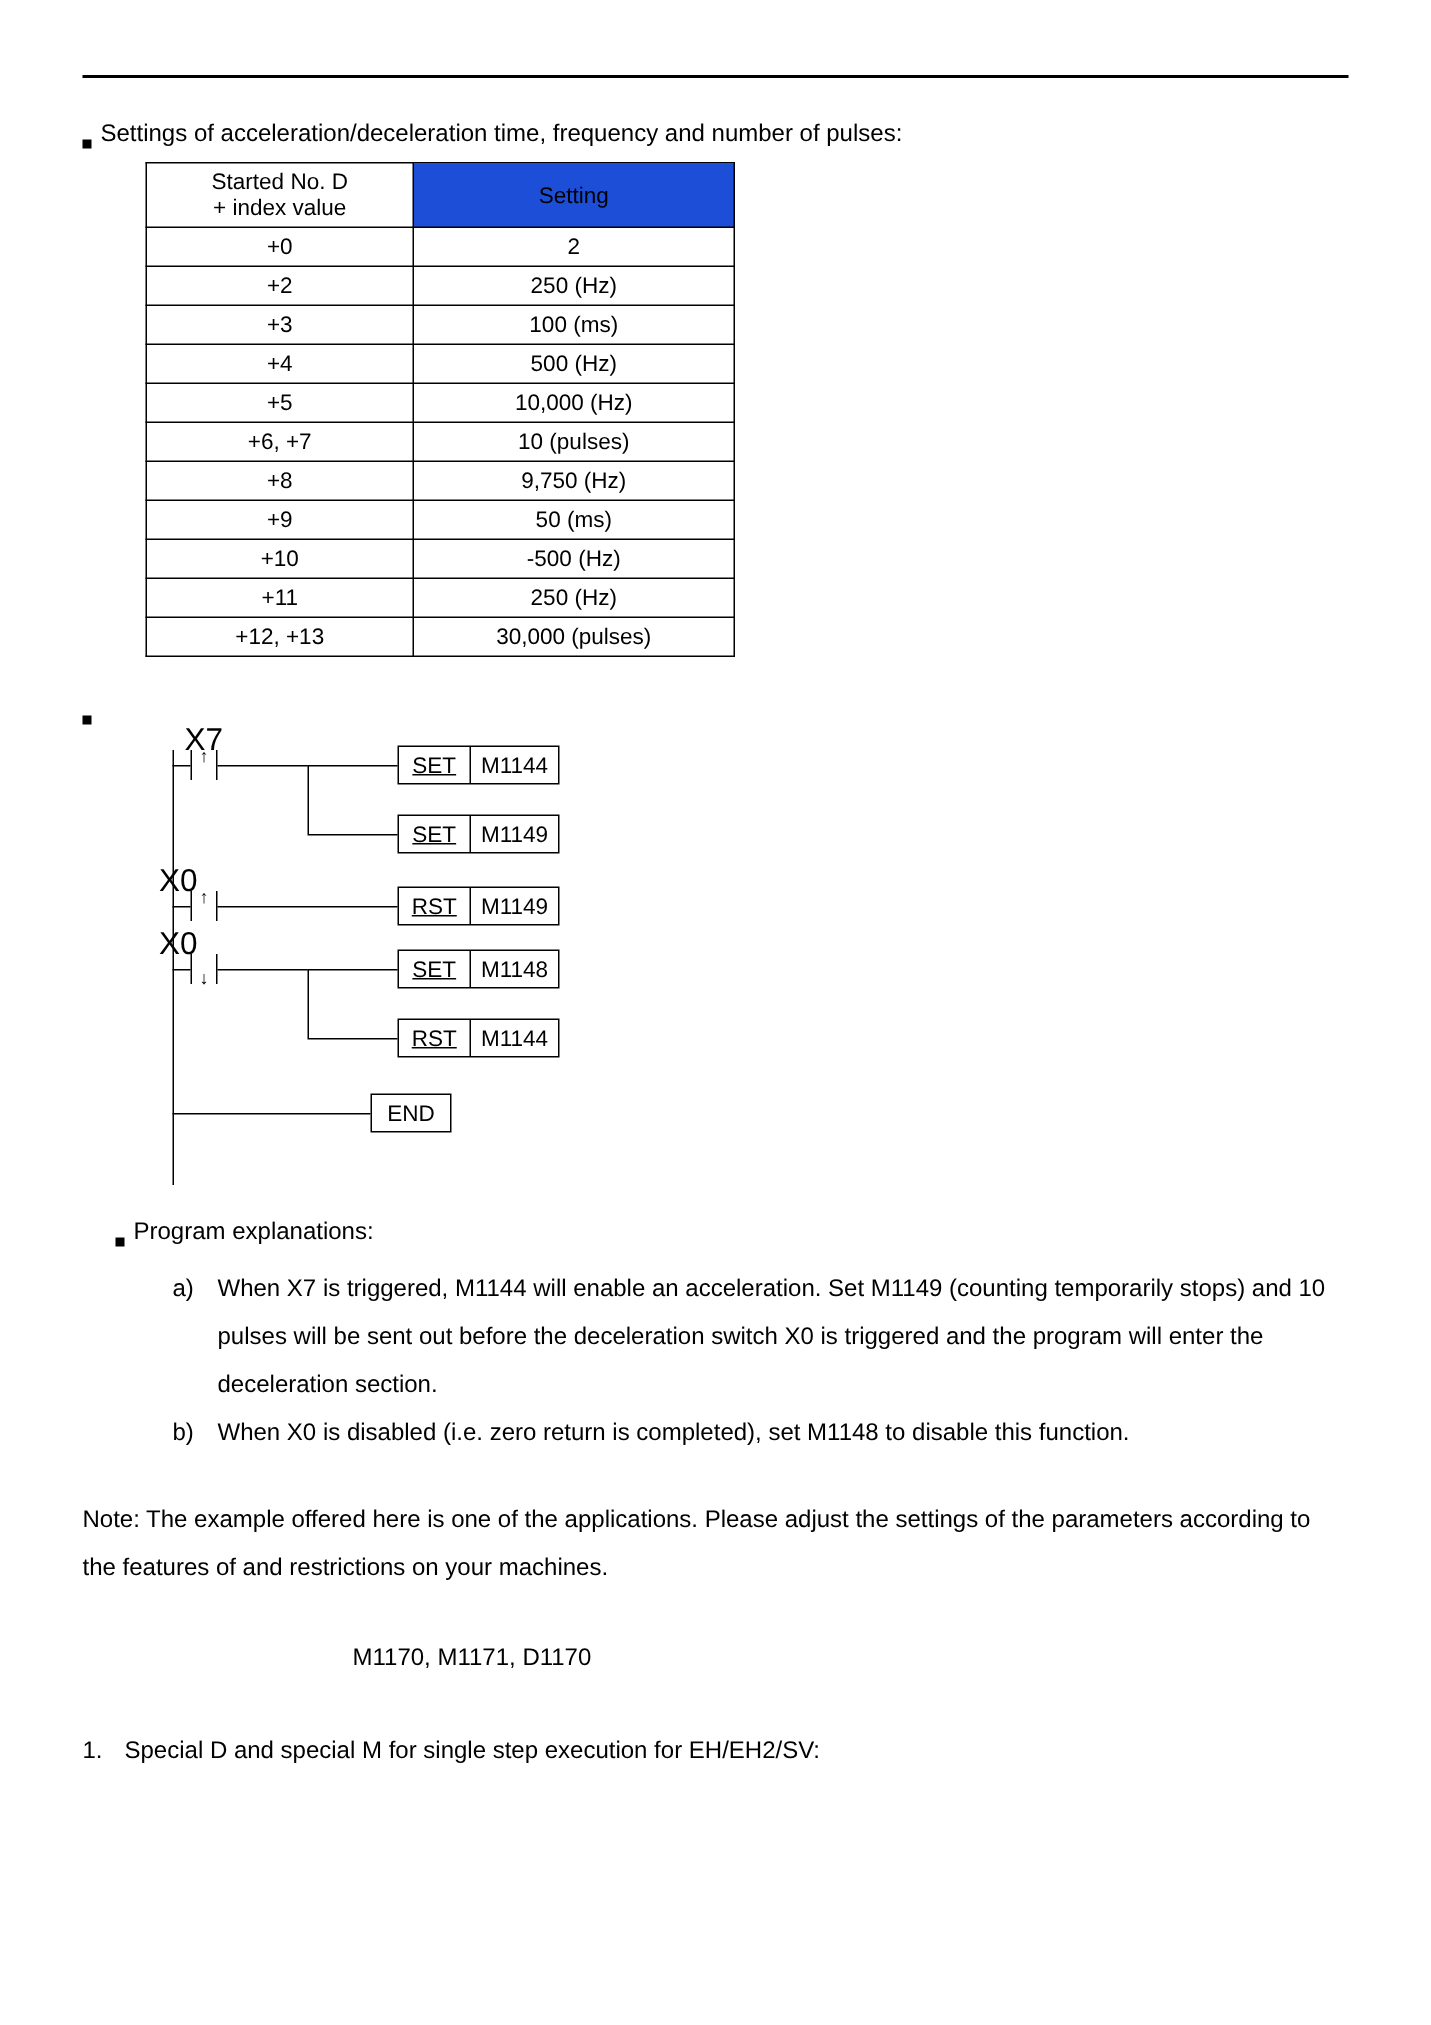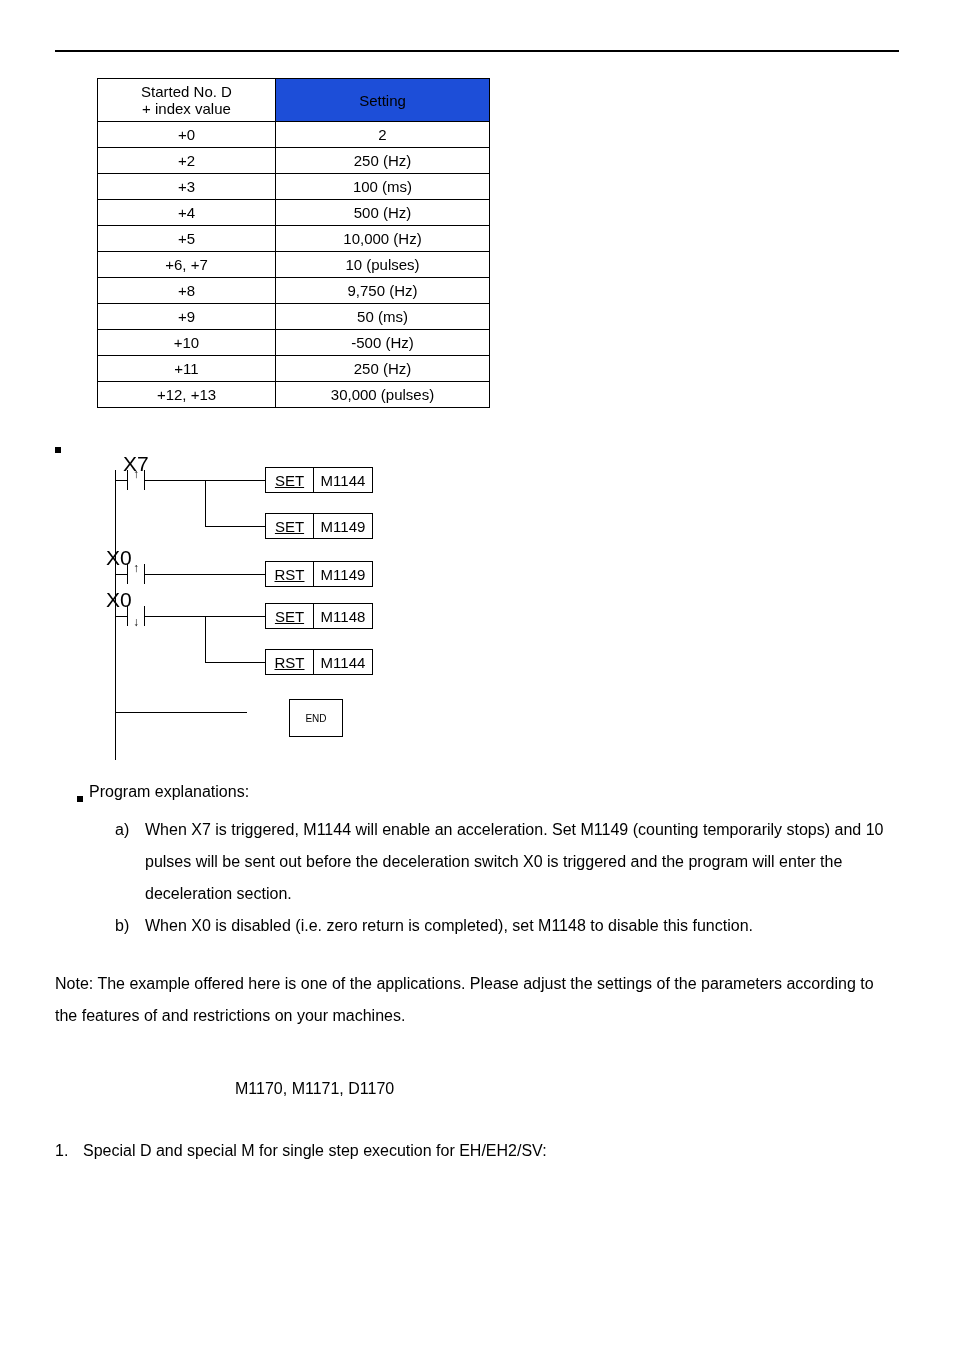--- a/index.html
+++ b/index.html
@@ -25,40 +25,44 @@
   .rung-v { position: absolute; width: 0; border-left: 1.5px solid #000; }
   .contact { position: absolute; width: 18px; height: 20px; }
   .contact .l, .contact .r { position: absolute; top: 0; height: 20px; width: 0; border-left: 1.5px solid #000; }
   .contact .l { left: 0; } .contact .r { right: 0; }
   .contact .arrow { position: absolute; left: 50%; transform: translateX(-50%); font-size: 12px; line-height: 1; }
   .upA { top: -2px; }
   .dnA { bottom: -2px; }
   .ibox { position: absolute; display: flex; border: 1.5px solid #000; height: 26px; font-size: 15px; align-items: stretch; }
   .ibox .op { width: 48px; display: flex; align-items: center; justify-content: center; border-right: 1.5px solid #000; text-decoration: underline; }
   .ibox .arg { width: 58px; display: flex; align-items: center; justify-content: center; }
-  .endbox { position: absolute; border: 1.5px solid #000; width: 54px; height: 38px; font-size: 10px; display: flex; align-items: center; justify-content: center; margin-left: 42px; }
+  .endbox { position: absolute; border: 1.5px solid #000; width: 54px; height: 26px; font-size: 15px; display: flex; align-items: center; justify-content: center; }
 
   .sub-bullet { margin-left: 22px; margin-bottom: 10px; }
   .ol { margin-left: 60px; font-size: 16px; line-height: 2; margin-bottom: 26px; }
   .ol .item { display: flex; }
   .ol .mk { width: 30px; flex-shrink: 0; }
-  .para { font-size: 16px; line-height: 2; margin-bottom: 41px; }
+  .para { font-size: 16px; line-height: 2; margin-bottom: 28px; }
   .center-block { margin-left: 180px; font-size: 16px; line-height: 2; margin-bottom: 30px; }
   .numlist { font-size: 16px; line-height: 2; display: flex; }
   .numlist .n { width: 28px; flex-shrink: 0; }
 
   .footer { position: absolute; bottom: 40px; right: 55px; left: 55px; }
   .footer .fr { border-top: 4px solid #b9c4cf; display: flex; justify-content: flex-end; padding-top: 6px; font-size: 14px; color: #333; }
 </style>
 </head>
 <body>
 
 <div class="page">
   <div class="rule"></div>
 
+  <div class="bullet-line">
+    <span class="sq"></span>
+    <span>Settings of acceleration/deceleration time, frequency and number of pulses:</span>
+  </div>
 
   <table class="settings">
     <tbody>
         <tr>
       <th class="c1">
         <div>Started No. D</div>
         <div>+ index value</div>
       </th>
       <th class="c2">Setting</th>
     </tr>

